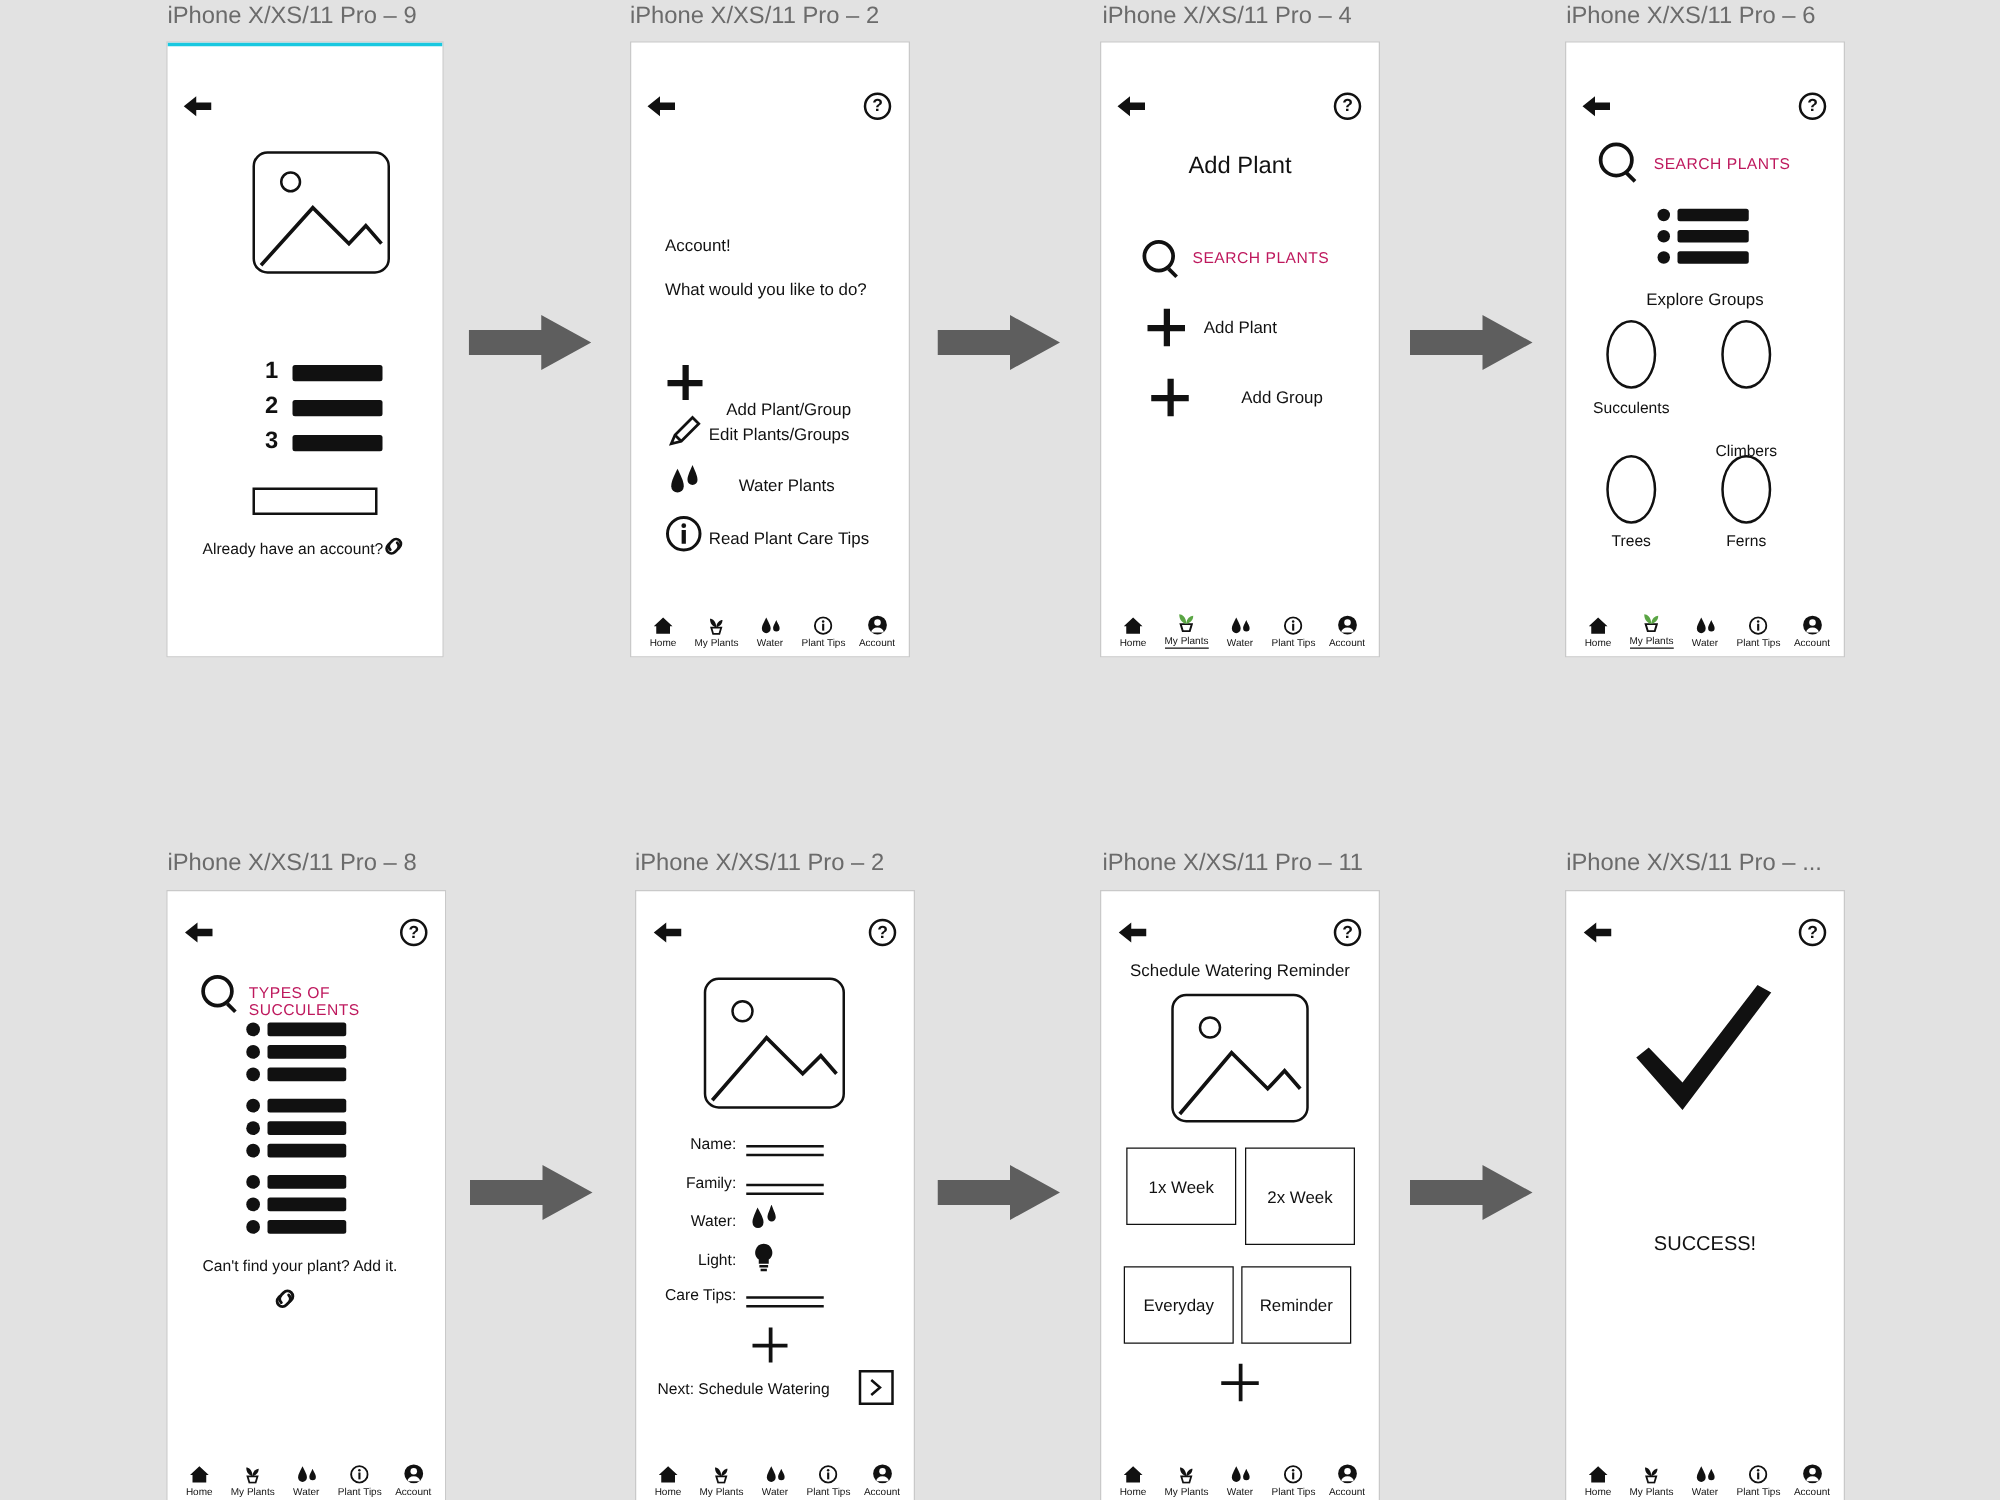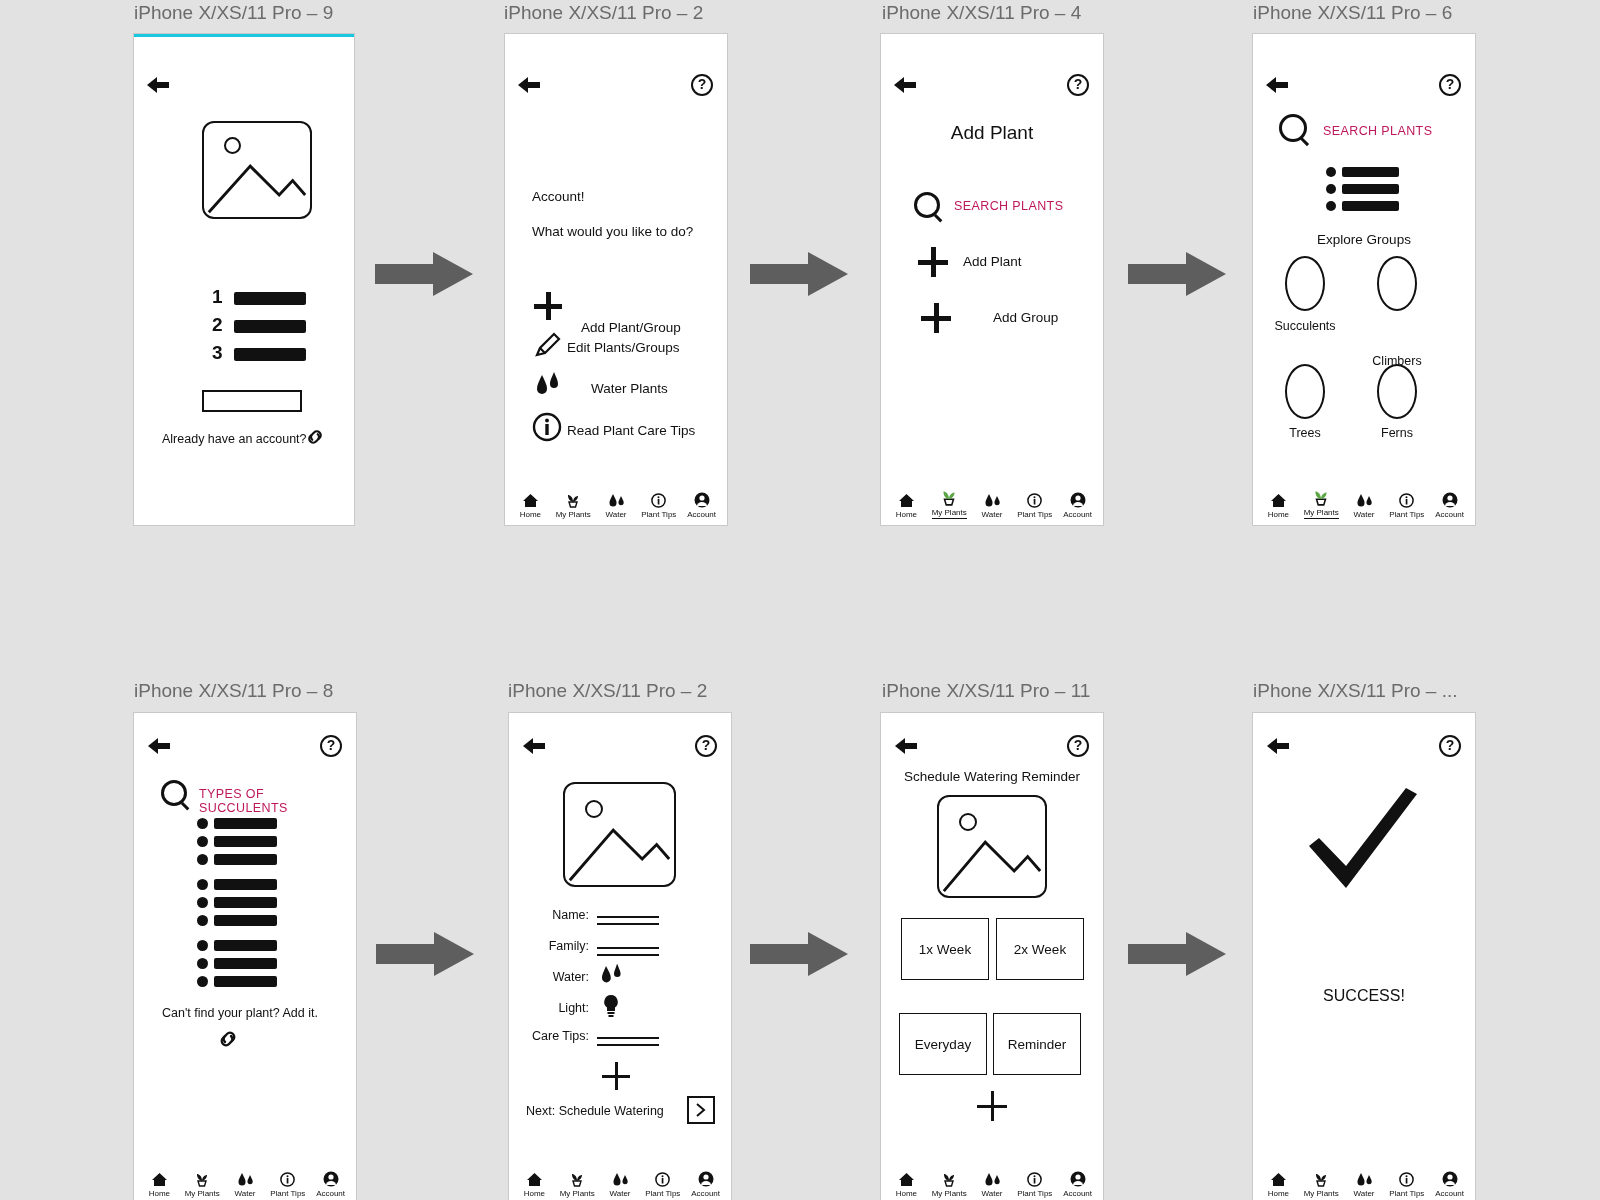--- a/index.html
+++ b/index.html
@@ -712,21 +712,21 @@
     <div class="centerlbl" style="left:0; width:100%; top:56px; font-size:13.5px;">Schedule Watering Reminder</div>
 
     <div class="imgph" style="left:56px; top:82px; width:110px; height:103px;">
       <div class="circ" style="left:20px; top:16px; width:18px; height:18px;"></div>
       <svg style="position:absolute; left:0; top:0; width:100%; height:100%;" viewBox="0 0 110 103" preserveAspectRatio="none">
         <path d="M5 98 L48 47 L78 77 L92 62 L105 77" fill="none" stroke="#111" stroke-width="3"></path>
       </svg>
     </div>
 
     <div class="btnbox" style="left:20px; top:205px; width:88px; height:62px;">1x Week</div>
-    <div class="btnbox" style="left:115px; top:205px; width:88px; height:62px;">2x Week</div>
+    <div class="btnbox" style="left:115px; top:205px; width:88px; height:78px;">2x Week</div>
     <div class="btnbox" style="left:18px; top:300px; width:88px; height:62px;">Everyday</div>
     <div class="btnbox" style="left:112px; top:300px; width:88px; height:62px;">Reminder</div>
 
     <div class="plus-h" style="left:96px; top:392px; width:30px; height:3px;"></div>
     <div class="plus-v" style="left:109.5px; top:378px; width:3px; height:30px;"></div>
 
     <div class="tabbar">
       <div class="tab">
         <div class="ticon">
           <svg width="17" height="15" viewBox="0 0 17 15">

